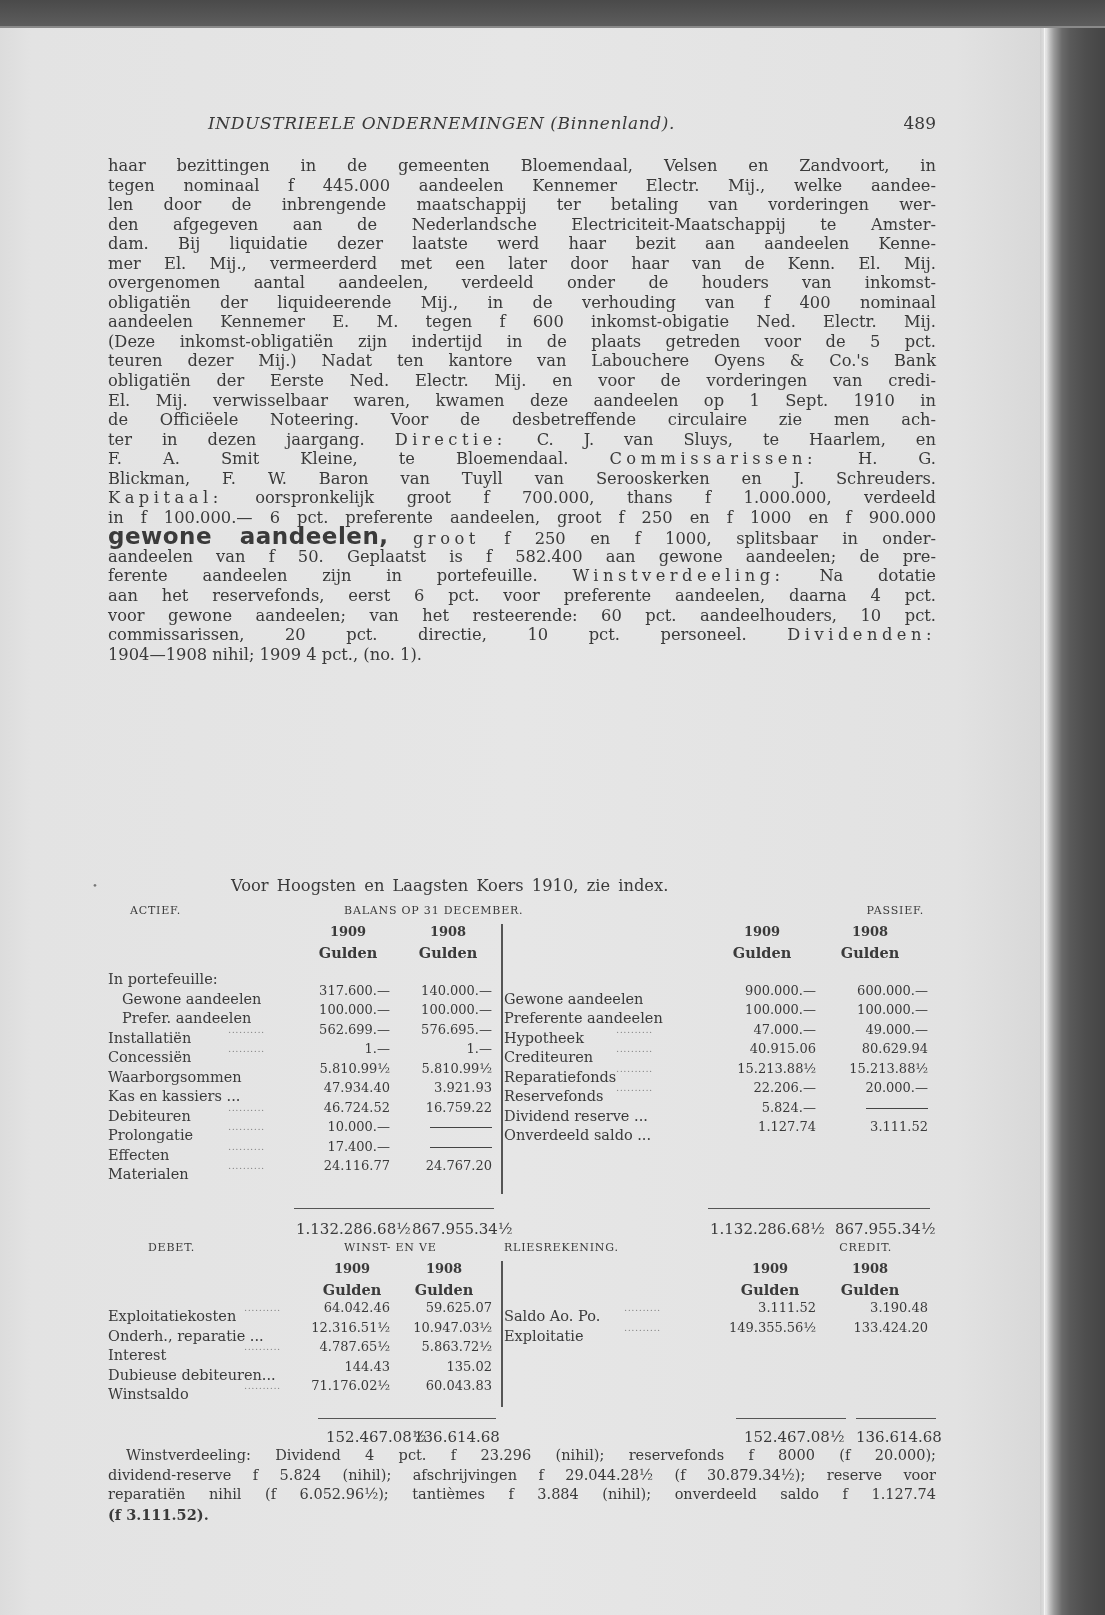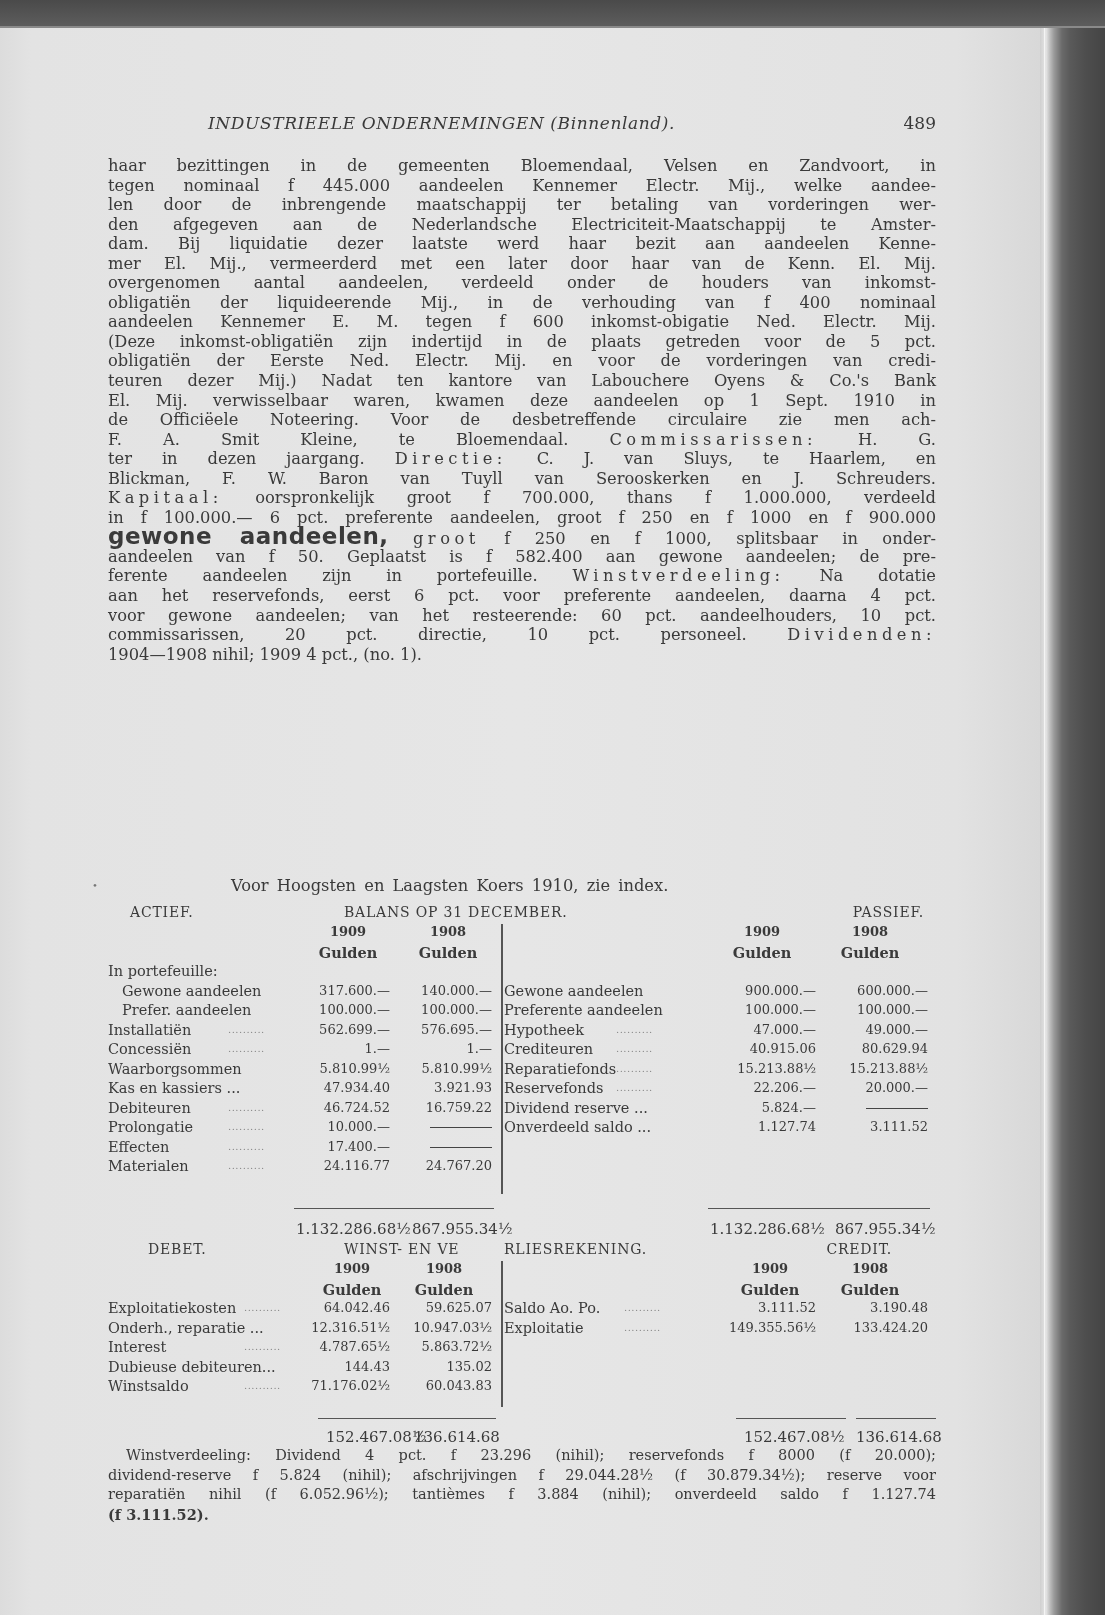--- a/index.html
+++ b/index.html
@@ -44,28 +44,28 @@
       position: absolute; top: 128px; left: 0; width: 828px;
       font-size: 16.3px; line-height: 19.55px; text-align: justify;
     }
     .body-text .ln { display: block; text-align: justify; text-align-last: justify; white-space: nowrap; height: 19.55px; overflow: visible; }
     .body-text .ln.last { text-align-last: left; }
     .spaced { letter-spacing: 4.5px; }
     .bold-sans { font-family: "DejaVu Sans", "Liberation Sans", sans-serif; font-weight: bold; font-size: 23px; letter-spacing: 0.5px; }
     .koers { position: absolute; top: 848px; left: 123px; font-size: 16.3px; word-spacing: 3px; }
     .bullet-mark { position: absolute; top: 852px; left: -16px; font-size: 10px; color: #777; }
     .fin { position: absolute; left: 0; width: 828px; }
-    .fin .heads { position: relative; height: 20px; font-size: 14px; letter-spacing: 0.8px; text-decoration: underline; }
+    .fin .heads { position: relative; height: 20px; font-size: 11px; letter-spacing: 0.8px; text-decoration: underline; }
     .fin .heads span { position: absolute; top: 0; }
     .halves { position: relative; }
     .half-left { position: absolute; left: 0; top: 0; width: 392px; }
     .half-right { position: absolute; left: 396px; top: 0; width: 432px; }
     .vrule { position: absolute; left: 393px; width: 2px; background: #555; }
     .row { position: relative; height: 19.5px; font-size: 14.5px; white-space: nowrap; }
-    .row .lbl { position: absolute; left: 0; top: 0; text-align: right; }
+    .row .lbl { position: absolute; left: 0; top: 8px; text-align: right; }
     .row .lbl.ind { left: 14px; }
     .row .dots { color: #888; font-size: 10px; letter-spacing: 0.5px; }
     .row .v1 { position: absolute; top: 0; text-align: right; font-size: 13px; }
     .row .v2 { position: absolute; top: 0; text-align: right; font-size: 13px; }
     .half-left .v1 { right: 110px; }
     .half-left .v2 { right: 8px; }
     .half-right .v1 { right: 120px; }
     .half-right .v2 { right: 8px; }
     .colhdr { position: relative; height: 19.5px; font-size: 14.5px; }
     .colhdr span { position: absolute; top: 0; text-align: center; width: 80px; font-weight: bold; }
@@ -97,26 +97,26 @@
       <span class="ln">haar bezittingen in de gemeenten Bloemendaal, Velsen en Zandvoort, in</span>
       <span class="ln">tegen nominaal f 445.000 aandeelen Kennemer Electr. Mij., welke aandee-</span>
       <span class="ln">len door de inbrengende maatschappij ter betaling van vorderingen wer-</span>
       <span class="ln">den afgegeven aan de Nederlandsche Electriciteit-Maatschappij te Amster-</span>
       <span class="ln">dam. Bij liquidatie dezer laatste werd haar bezit aan aandeelen Kenne-</span>
       <span class="ln">mer El. Mij., vermeerderd met een later door haar van de Kenn. El. Mij.</span>
       <span class="ln">overgenomen aantal aandeelen, verdeeld onder de houders van inkomst-</span>
       <span class="ln">obligatiën der liquideerende Mij., in de verhouding van f 400 nominaal</span>
       <span class="ln">aandeelen Kennemer E. M. tegen f 600 inkomst-obigatie Ned. Electr. Mij.</span>
       <span class="ln">(Deze inkomst-obligatiën zijn indertijd in de plaats getreden voor de 5 pct.</span>
+      <span class="ln">teuren dezer Mij.) Nadat ten kantore van Labouchere Oyens &amp; Co.'s Bank</span>
       <span class="ln">obligatiën der Eerste Ned. Electr. Mij. en voor de vorderingen van credi-</span>
-      <span class="ln">teuren dezer Mij.) Nadat ten kantore van Labouchere Oyens &amp; Co.'s Bank</span>
       <span class="ln">El. Mij. verwisselbaar waren, kwamen deze aandeelen op 1 Sept. 1910 in</span>
       <span class="ln">de Officiëele Noteering. Voor de desbetreffende circulaire zie men ach-</span>
+      <span class="ln"><span>ter in dezen jaargang.</span> <span class="spaced">Directie:</span> <span>C. J. van Sluys, te Haarlem, en</span></span>
       <span class="ln"><span>F. A. Smit Kleine, te Bloemendaal.</span> <span class="spaced">Commissarissen:</span> <span>H. G.</span></span>
-      <span class="ln"><span>ter in dezen jaargang.</span> <span class="spaced">Directie:</span> <span>C. J. van Sluys, te Haarlem, en</span></span>
       <span class="ln">Blickman, F. W. Baron van Tuyll van Serooskerken en J. Schreuders.</span>
       <span class="ln"><span class="spaced">Kapitaal:</span> <span>oorspronkelijk groot f 700.000, thans f 1.000.000, verdeeld</span></span>
       <span class="ln">in f 100.000.— 6 pct. preferente aandeelen, groot f 250 en f 1000 en f 900.000</span>
       <span class="ln"><span class="bold-sans">gewone aandeelen,</span> <span class="spaced">groot</span> <span>f 250 en f 1000, splitsbaar in onder-</span></span>
       <span class="ln">aandeelen van f 50. Geplaatst is f 582.400 aan gewone aandeelen; de pre-</span>
       <span class="ln"><span>ferente aandeelen zijn in portefeuille.</span> <span class="spaced">Winstverdeeling:</span> <span>Na dotatie</span></span>
       <span class="ln">aan het reservefonds, eerst 6 pct. voor preferente aandeelen, daarna 4 pct.</span>
       <span class="ln">voor gewone aandeelen; van het resteerende: 60 pct. aandeelhouders, 10 pct.</span>
       <span class="ln"><span>commissarissen, 20 pct. directie, 10 pct. personeel.</span> <span class="spaced">Dividenden:</span></span>
       <span class="ln last">1904—1908 nihil; 1909 4 pct., (no. 1).</span>

